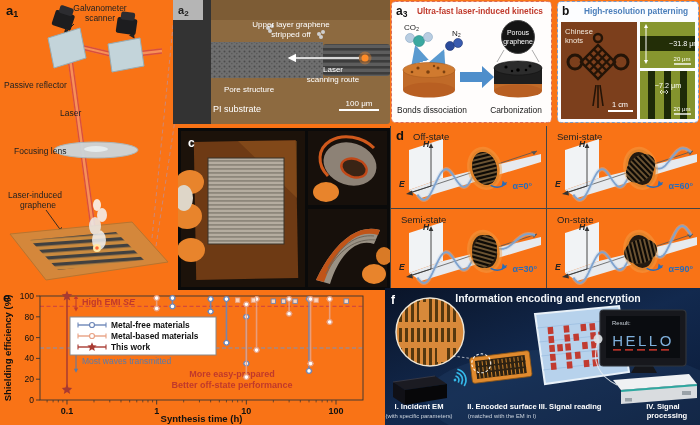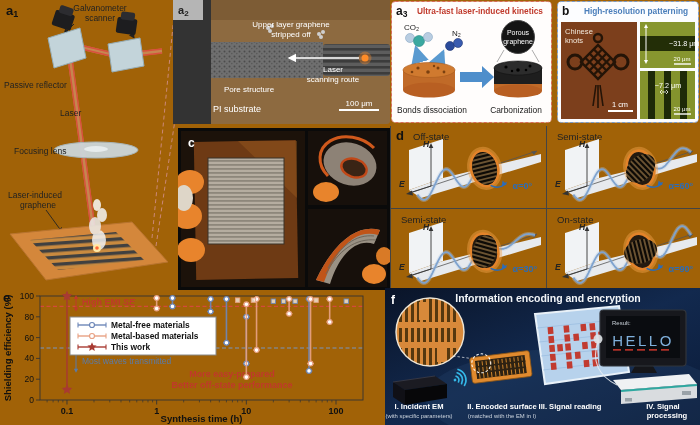--- a/index.html
+++ b/index.html
@@ -1,16 +1,16 @@
 <!DOCTYPE html>
 <html><head>
 <meta charset="utf-8">
 <style>
   html,body{margin:0;padding:0;background:#ffffff;}
-  .fig{position:relative;width:700px;height:425px;background:#a16207;overflow:hidden;
+  .fig{position:relative;width:700px;height:425px;background:#f97316;overflow:hidden;
        font-family:"Liberation Sans","DejaVu Sans",sans-serif;}
   .panel{position:absolute;}
   svg text{font-family:"Liberation Sans","DejaVu Sans",sans-serif;}
   #panel-d{left:390px;top:126px;width:310px;height:164px;border-left:1px solid #444;}
   #panel-d .row{display:flex;}
   #panel-d .quad{width:155px;height:82px;position:relative;}
   #panel-d .row:first-child{border-bottom:1px solid #444;}
 </style>
 </head>
 <body>

